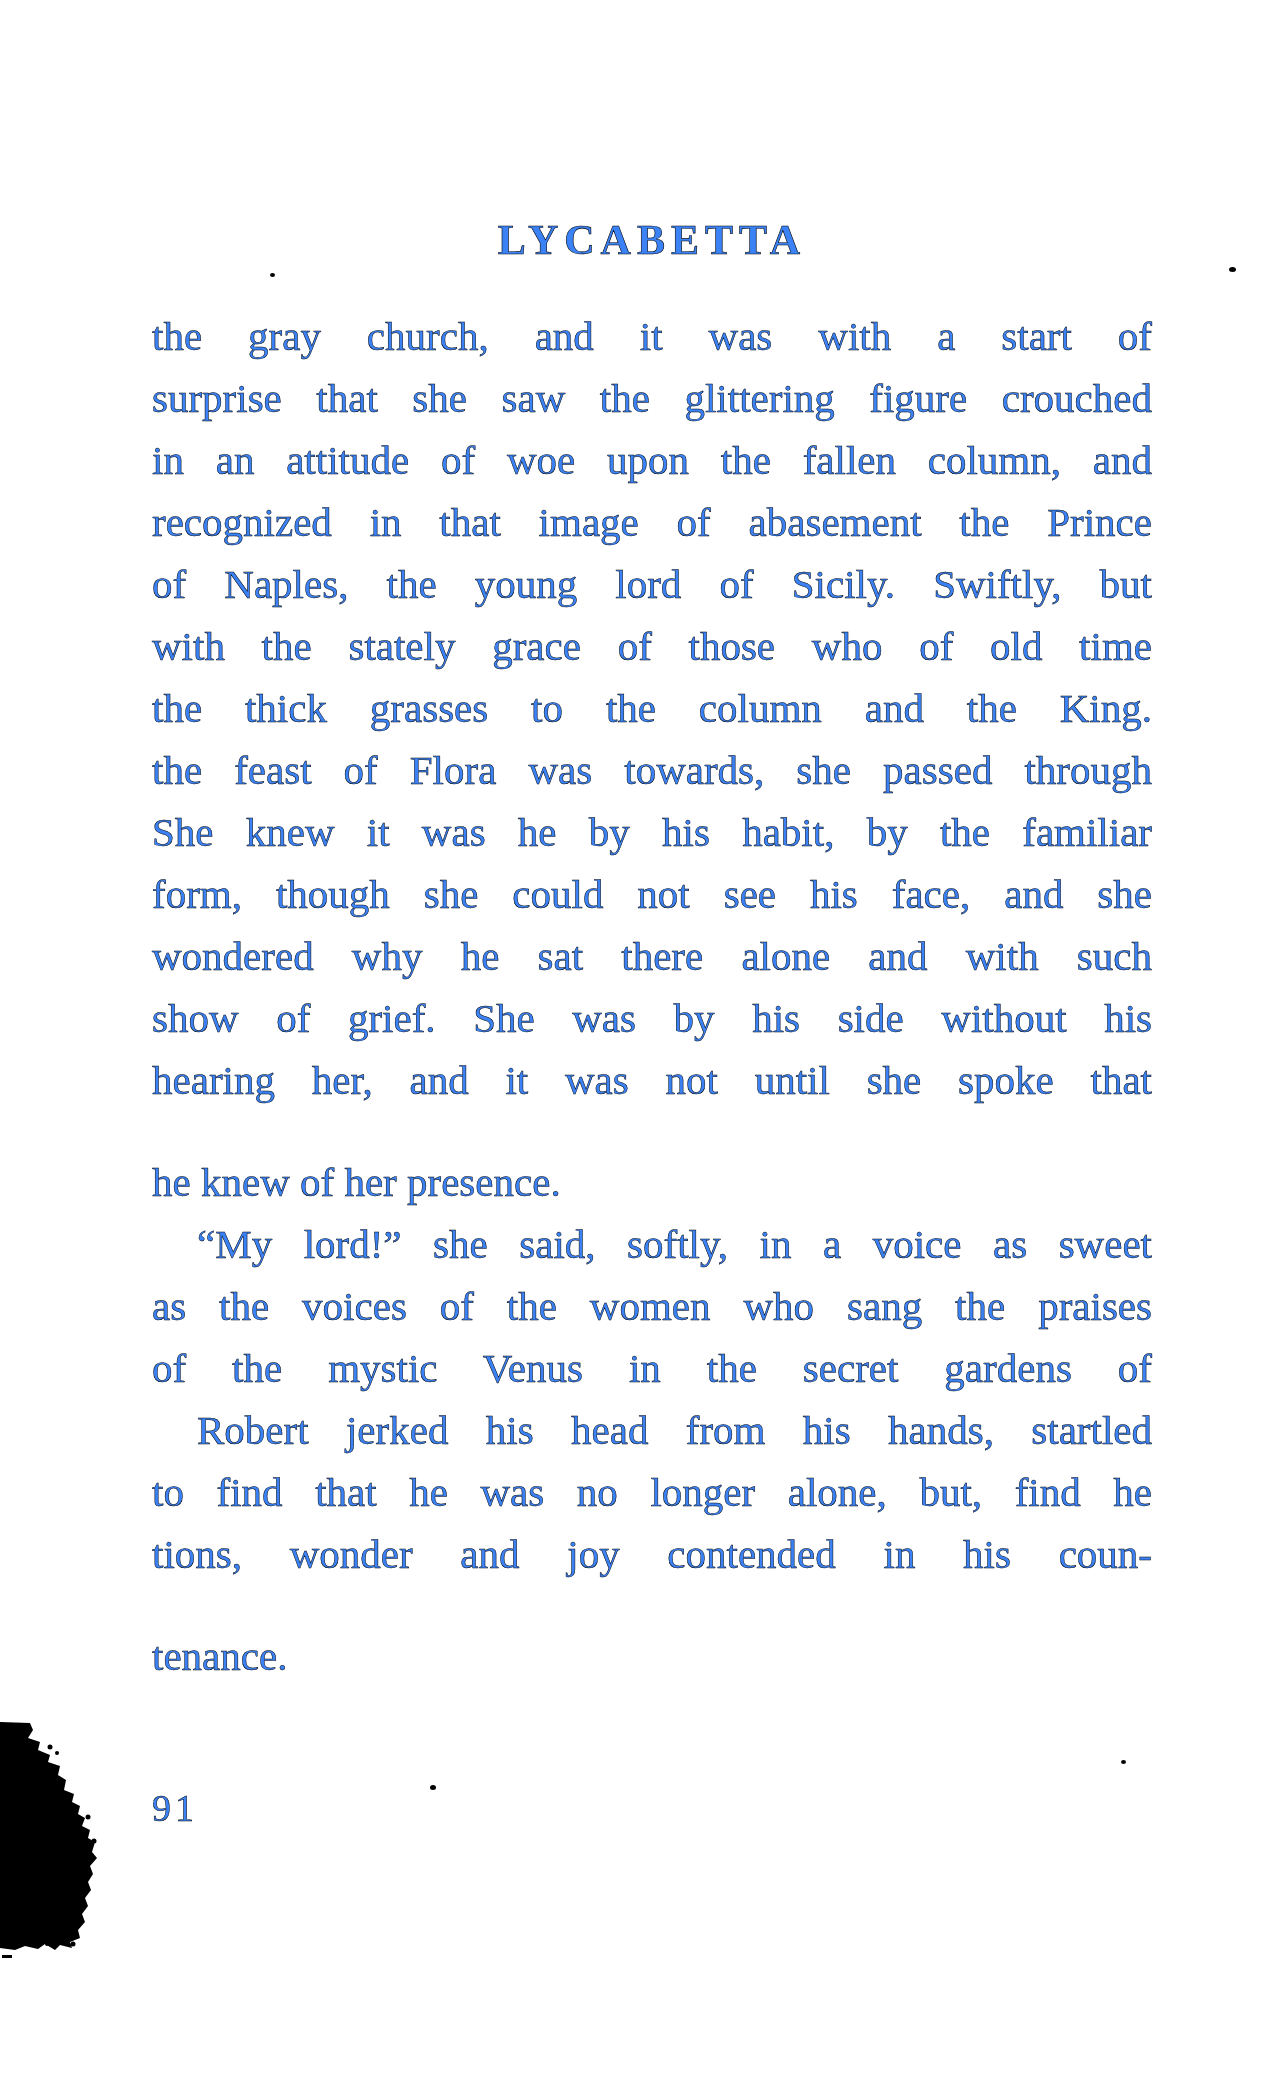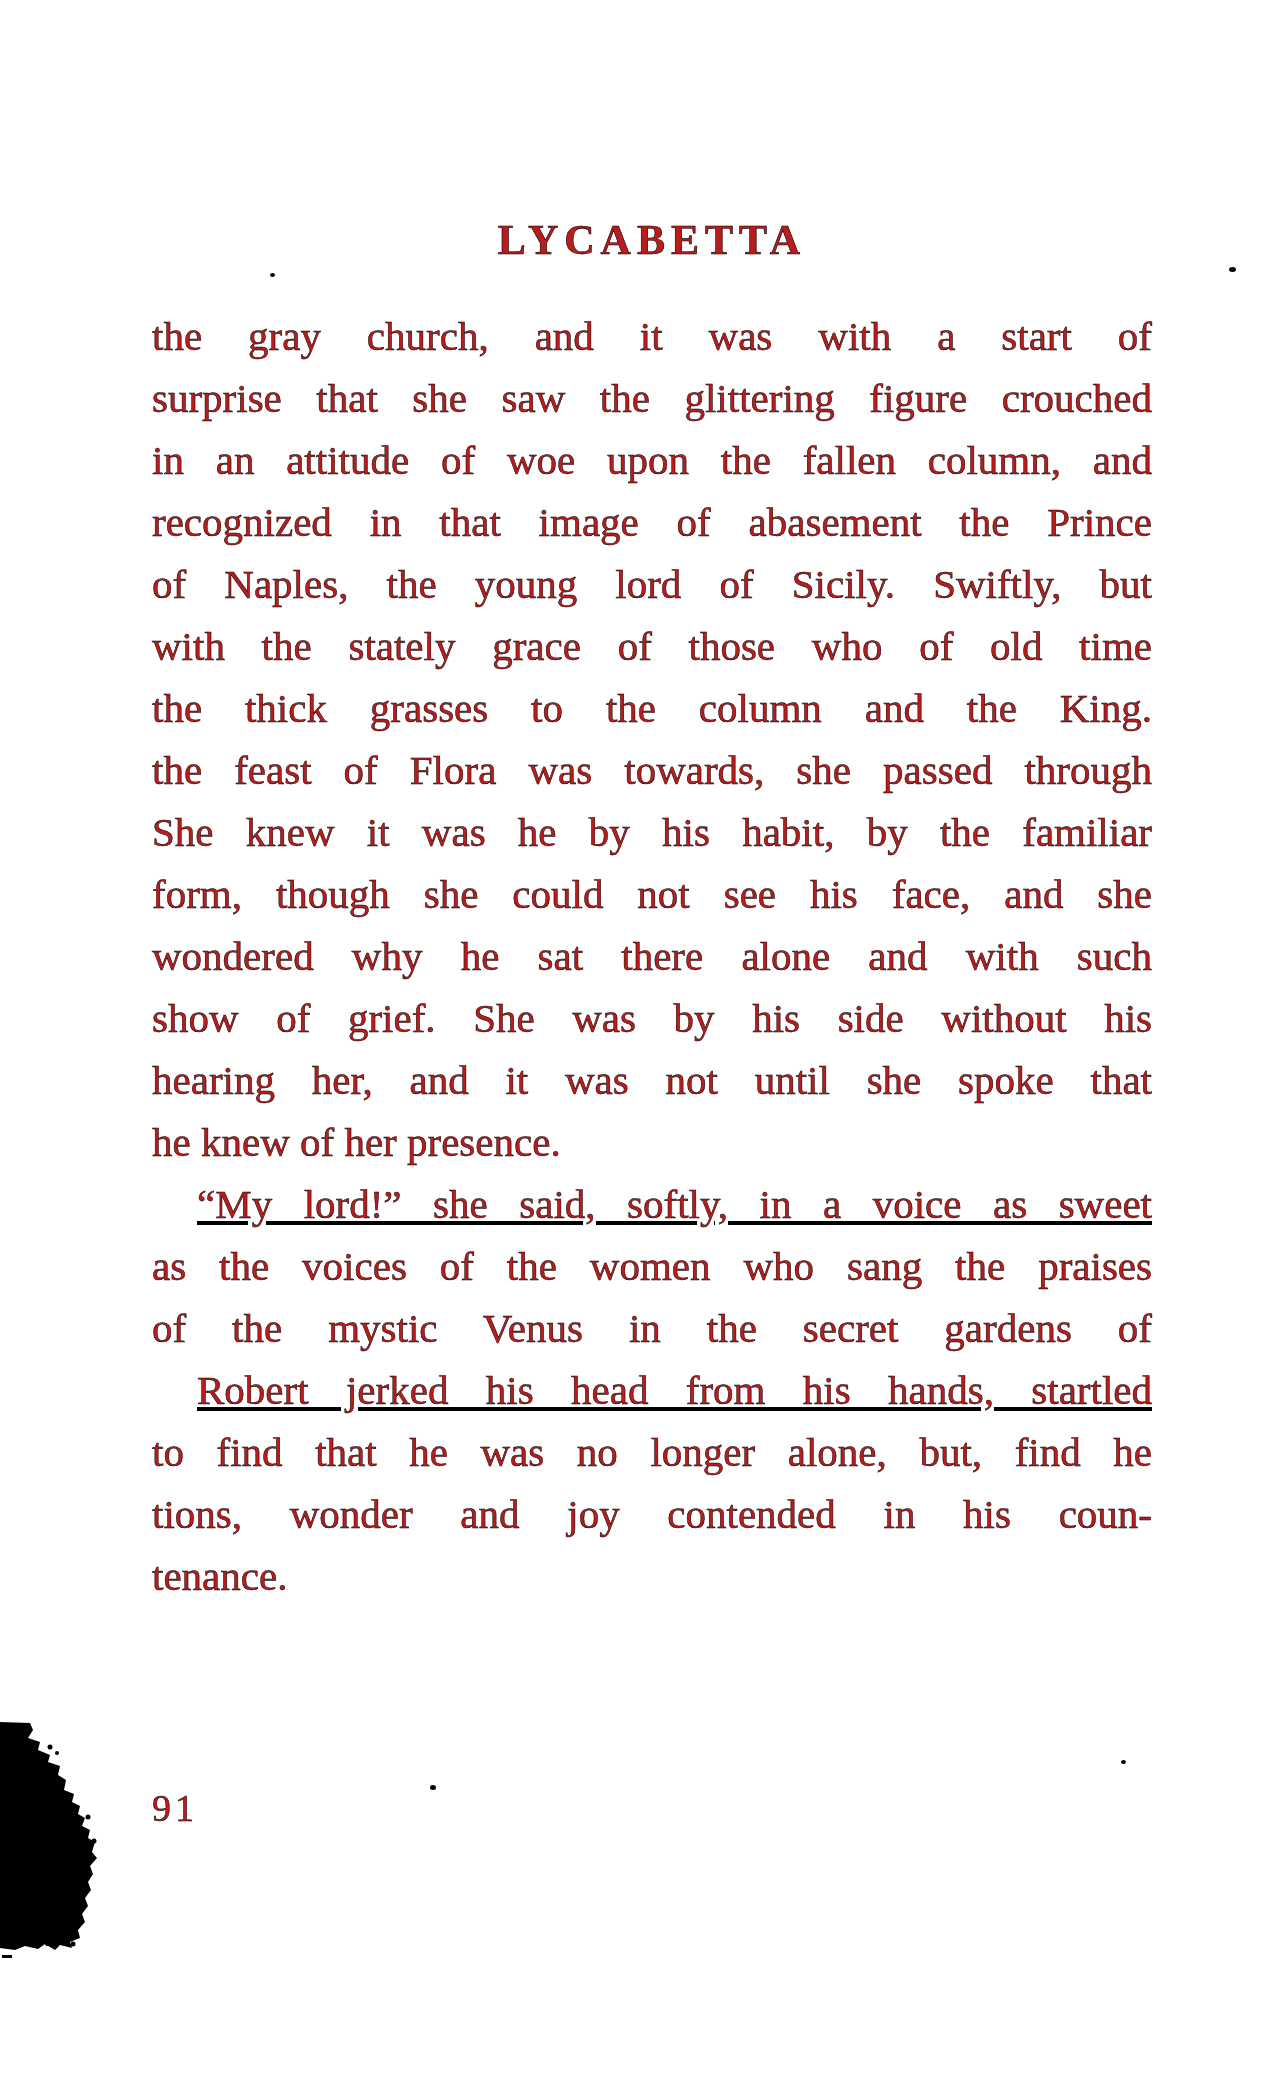--- a/index.html
+++ b/index.html
@@ -5,21 +5,21 @@
   html, body {
     margin: 0;
     padding: 0;
     background: #ffffff;
   }
   .page {
     position: relative;
     width: 1267px;
     height: 2077px;
     background: #ffffff;
-    color: #b91c1c;
+    color: #3b82f6;
     overflow: hidden;
     font-family: "Liberation Serif", "DejaVu Serif", serif;
   }
   .running-head {
     position: absolute;
     top: 218px;
     left: 152px;
     width: 1000px;
     text-align: center;
     font-family: "Liberation Serif", "DejaVu Serif", serif;
@@ -41,24 +41,24 @@
   }
   .body-text .line {
     height: 62px;
     text-align: justify;
     text-align-last: justify;
     white-space: nowrap;
   }
   .body-text .line.para-end {
     text-align-last: left;
     white-space: normal;
+    margin-top: 40px;
   }
   .body-text .line.indent {
     text-indent: 45px;
-    text-decoration: underline;
   }
   .folio {
     position: absolute;
     top: 1786px;
     left: 152px;
     width: 1000px;
     text-align: left;
     font-size: 38px;
     line-height: 44px;
     letter-spacing: 4px;

